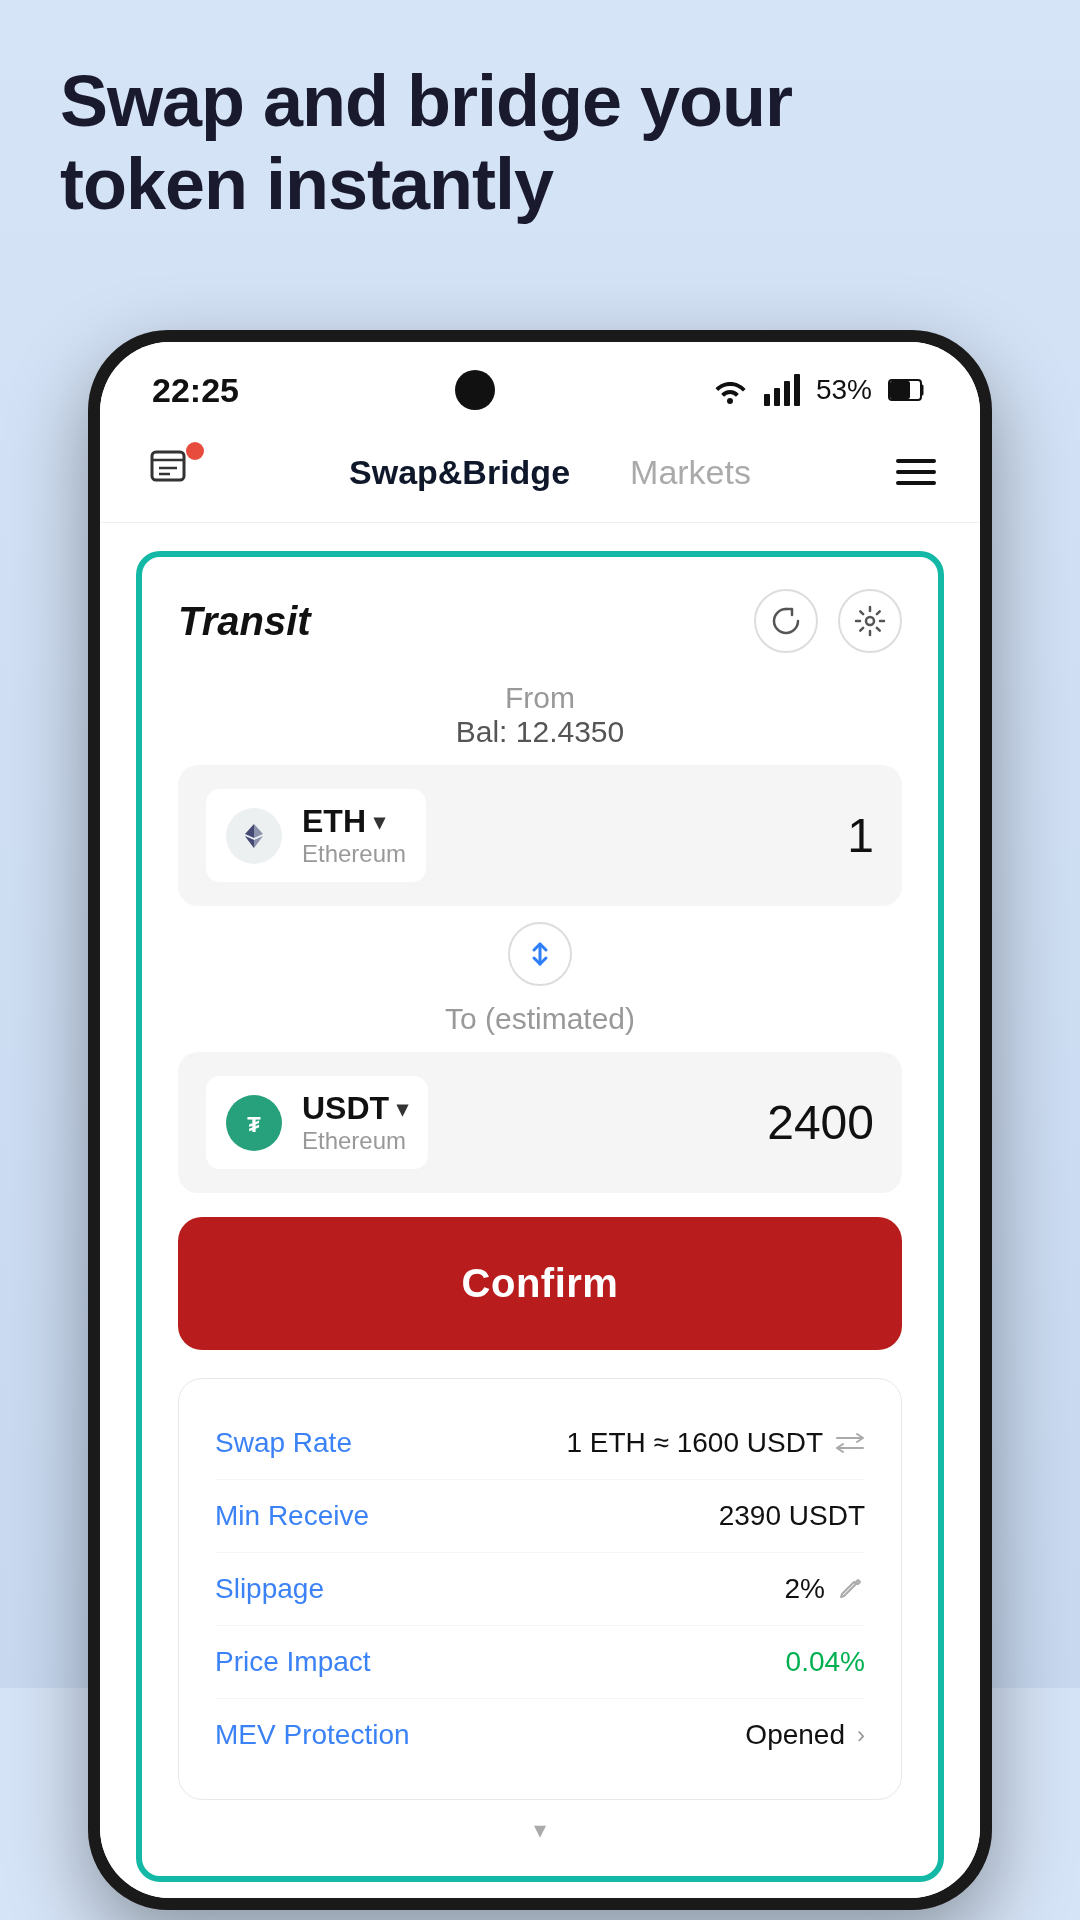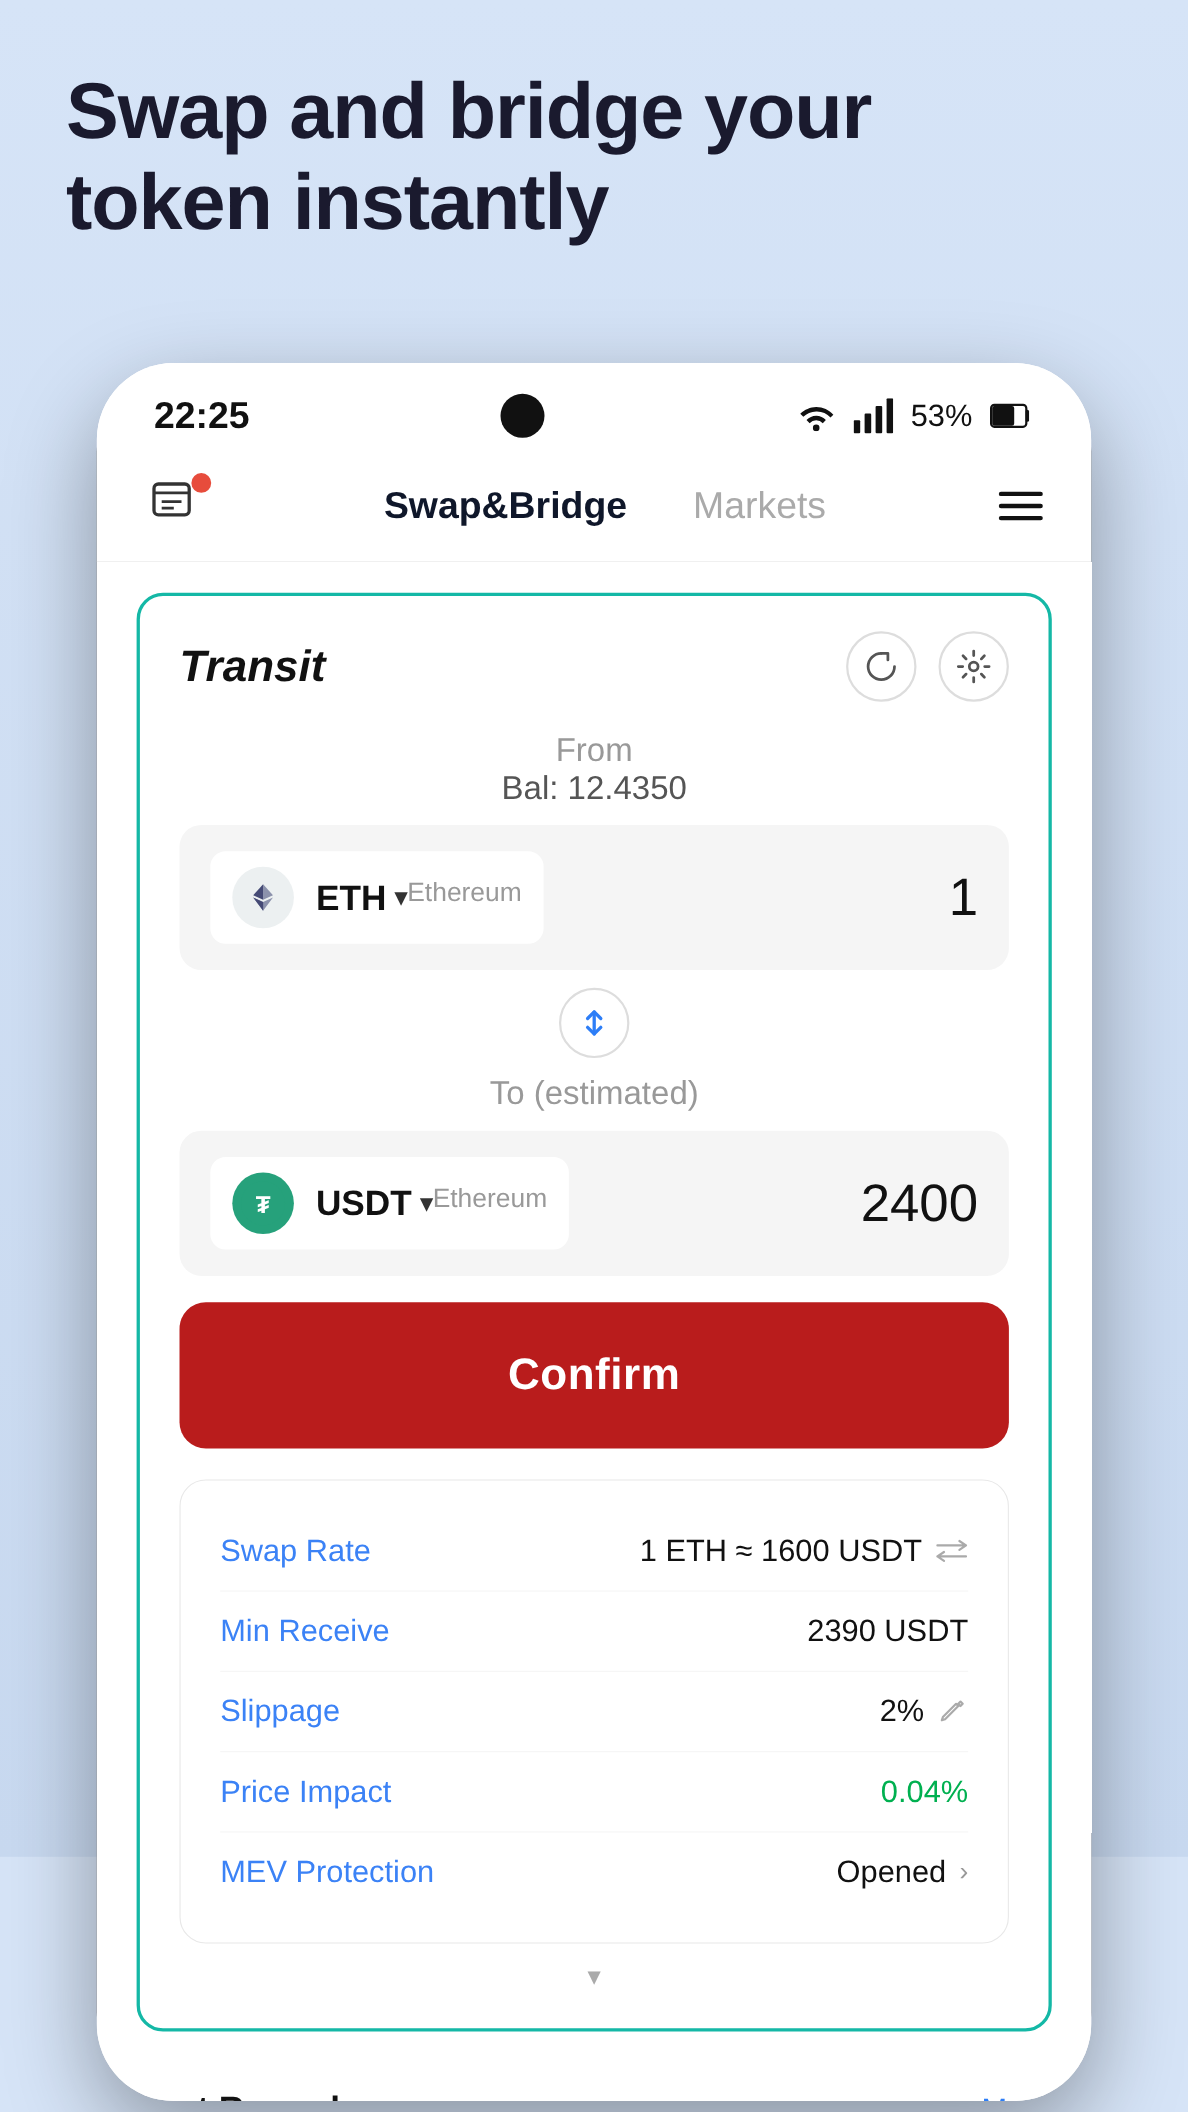--- a/index.html
+++ b/index.html
@@ -37,21 +37,21 @@
 
     
     .phone-frame {
       position: absolute;
       top: 330px;
       left: 88px;
       width: 904px;
       height: 1580px;
       background: #1a1a1a;
       border-radius: 80px;
-      padding: 0;
+      padding: 12px;
       box-shadow: 0 30px 80px rgba(0,0,0,0.35);
     }
 
     .phone-screen {
       width: 100%;
       height: 100%;
       background: #ffffff;
       border-radius: 70px;
       overflow: hidden;
       position: relative;
@@ -164,21 +164,21 @@
       padding: 28px 36px;
       background: #fff;
       height: calc(100% - 180px);
       overflow-y: auto;
     }
 
     
     .transit-card {
       background: #fff;
       border-radius: 24px;
-      border: 3px solid #14b8a6;
+      border: 6px solid #14b8a6;
       padding: 32px 36px;
       margin-bottom: 24px;
     }
 
     .transit-header {
       display: flex;
       align-items: center;
       justify-content: space-between;
       margin-bottom: 28px;
     }
@@ -267,21 +267,21 @@
     .token-logo.eth-logo {
       background: #ecf0f1;
     }
 
     .token-logo.usdt-logo {
       background: #26a17b;
     }
 
     .token-name-wrap {
       display: flex;
-      flex-direction: row;
+      flex-direction: column;
     }
 
     .token-name {
       display: flex;
       align-items: center;
       gap: 8px;
       font-size: 32px;
       font-weight: 700;
       color: #111;
     }

